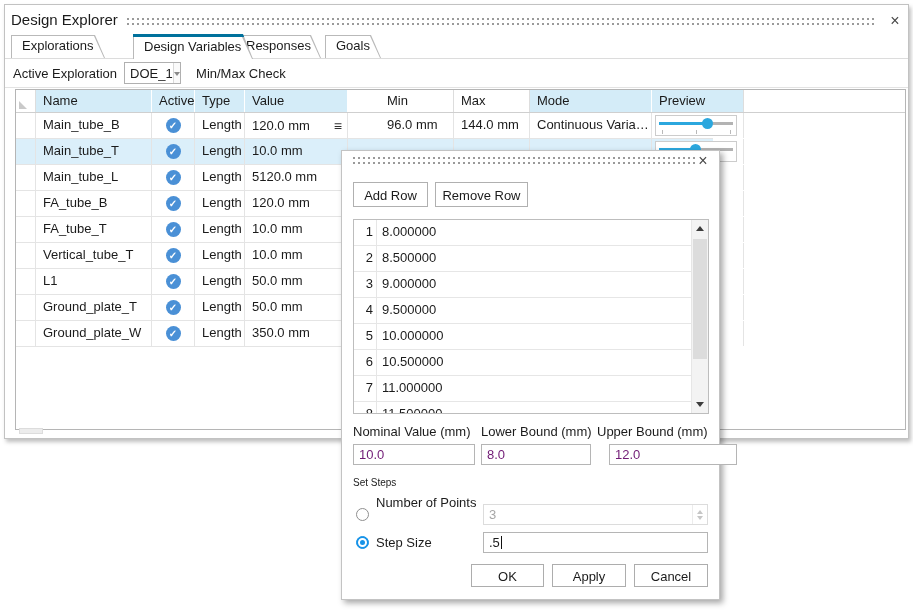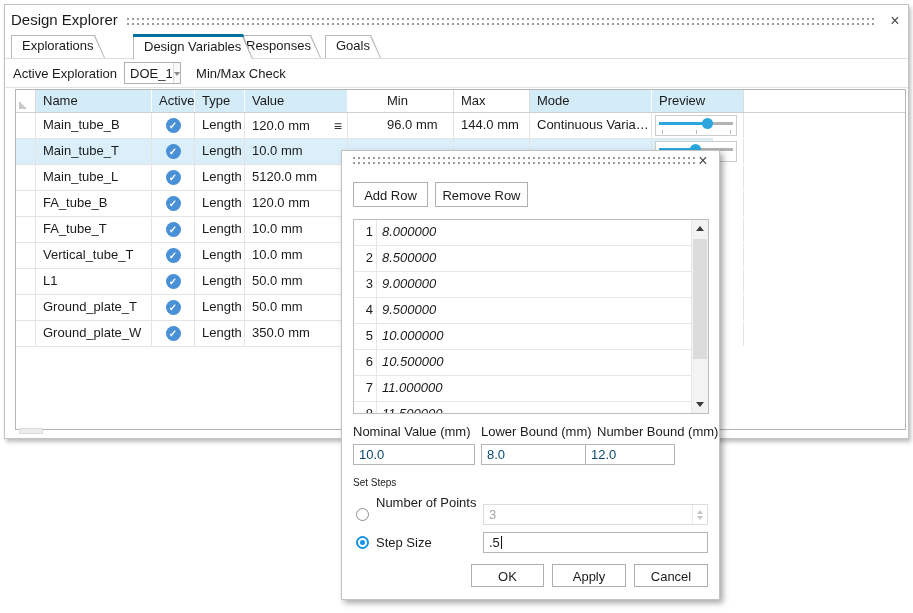--- a/index.html
+++ b/index.html
@@ -77,31 +77,31 @@
   .dialog{position:absolute;left:341px;top:150px;width:377px;height:448px;background:#fff;
           border:1px solid #c3c3c3;box-shadow:3px 3px 6px rgba(0,0,0,0.35);z-index:10;}
   .d-grip{position:absolute;left:11px;top:6px;width:342px;height:8px;}
   .d-close{right:8px;top:2px;}
   .pushbtn{position:absolute;box-sizing:border-box;height:25px;border:1px solid #b0b0b0;background:#fff;font-size:13px;color:#1b1b1b;text-align:center;line-height:23px;cursor:default;}
   .b-add{left:11px;top:31px;width:75px;}
   .b-rem{left:93px;top:31px;width:93px;}
   .dlist{position:absolute;left:11px;top:68px;width:356px;height:195px;border:1px solid #bdbdbd;box-sizing:border-box;overflow:hidden;background:#fff;}
   .lr{display:flex;height:25px;border-bottom:1px solid #e6e6e6;font-size:13px;line-height:24px;color:#1b1b1b;width:calc(100% - 17px);}
   .ln{width:19px;text-align:right;padding-right:3px;border-right:1px solid #e6e6e6;flex:none;}
-  .lv{padding-left:5px;white-space:nowrap;font-style:italic;}
+  .lv{padding-left:5px;white-space:nowrap;}
   .sb{position:absolute;top:0;right:0;bottom:0;width:17px;background:#f3f3f3;border-left:1px solid #e6e6e6;box-sizing:border-box;}
   .sb-up,.sb-dn{position:absolute;left:0;right:0;height:17px;display:flex;align-items:center;justify-content:center;}
   .sb-up{top:0;}.sb-dn{bottom:0;}
   .tri-up{width:0;height:0;border:4px solid transparent;border-bottom:5px solid #3c3c3c;margin-top:-4px;}
   .tri-dn{width:0;height:0;border:4px solid transparent;border-top:5px solid #3c3c3c;margin-bottom:-4px;}
   .sb-thumb{position:absolute;left:1px;right:1px;top:19px;height:120px;background:#dcdcdc;}
   .flabel{position:absolute;top:273px;font-size:13px;color:#1b1b1b;white-space:nowrap;}
   .fl-0{left:11px;}.fl-1{left:139px;}.fl-2{left:255px;}
-  .finput{position:absolute;top:293px;height:21px;box-sizing:border-box;border:1px solid #b5b5b5;padding:0 0 0 5px;font-size:13px;color:#0c4a6e;background:#fff;}
-  .fi-0{left:11px;width:122px;}.fi-1{left:139px;width:110px;}.fi-2{left:243px;width:90px;}
+  .finput{position:absolute;top:293px;height:21px;box-sizing:border-box;border:1px solid #b5b5b5;padding:0 0 0 5px;font-size:13px;color:#701a75;background:#fff;}
+  .fi-0{left:11px;width:122px;}.fi-1{left:139px;width:110px;}.fi-2{left:267px;width:128px;}
   .setsteps{position:absolute;left:11px;top:326px;font-size:10px;color:#1b1b1b;}
   .radio{position:absolute;width:13px;height:13px;border-radius:50%;border:1px solid #8f8f8f;background:#fff;box-sizing:border-box;}
   .radio.sel{border-color:#1793e8;background:#1793e8;}
   .radio.sel::after{content:"";position:absolute;inset:1px;border-radius:50%;background:#1793e8;border:2px solid #fff;box-sizing:border-box;}
   .rd-0{left:14px;top:357px;}
   .rd-1{left:14px;top:385px;}
   .rlabel{position:absolute;font-size:13px;color:#1b1b1b;white-space:nowrap;}
   .rl-0{left:34px;top:344px;}
   .rl-1{left:34px;top:384px;}
   .spinbox{position:absolute;left:141px;top:353px;width:225px;height:21px;box-sizing:border-box;border:1px solid #dcdcdc;background:#fff;}
@@ -377,21 +377,21 @@
           </span>
         <span class="sb-thumb"></span>
         <span class="sb-dn">
             <span class="tri-dn"></span>
           </span>
       </div>
     </div>
 
     <span class="flabel fl-0">Nominal Value (mm)</span>
     <span class="flabel fl-1">Lower Bound (mm)</span>
-    <span class="flabel fl-2">Number Bound (mm)</span>
+    <span class="flabel fl-2">Upper Bound (mm)</span>
     <input class="finput fi-0" value="10.0" style="">
     <input class="finput fi-1" value="8.0" style="">
     <input class="finput fi-2" value="12.0" style="">
 
     <span class="setsteps">Set Steps</span>
 
     <span class="radio rd-0"></span>
     <span class="rlabel rl-0">Number of Points</span>
     <div class="spinbox">
       <span class="txt">3</span>

